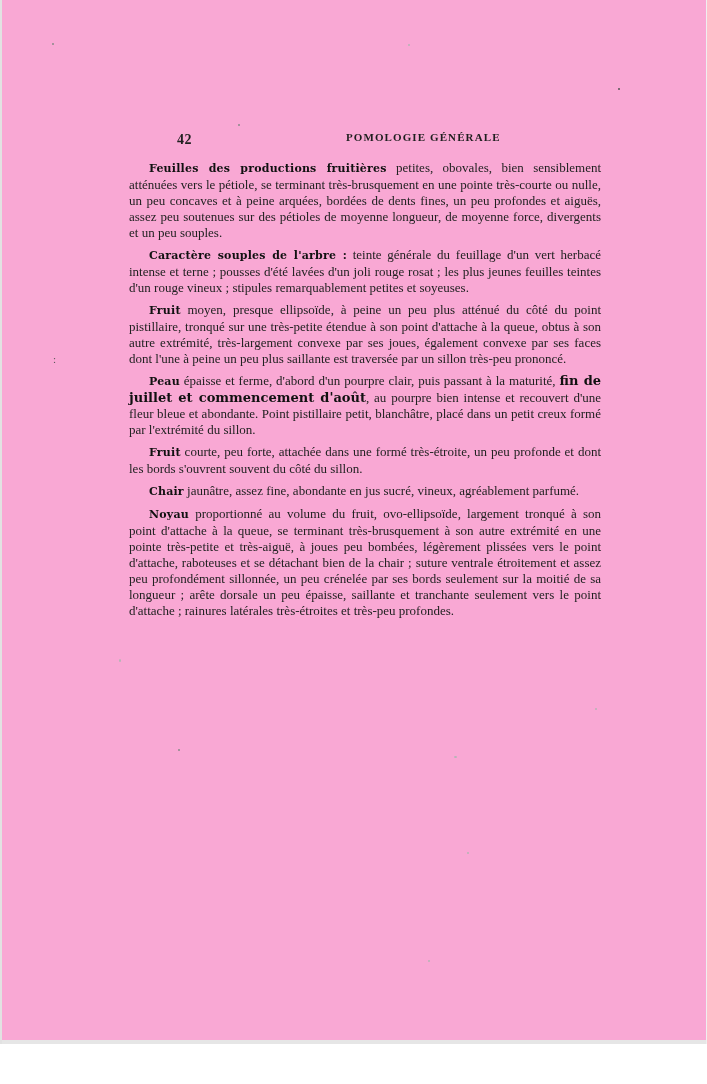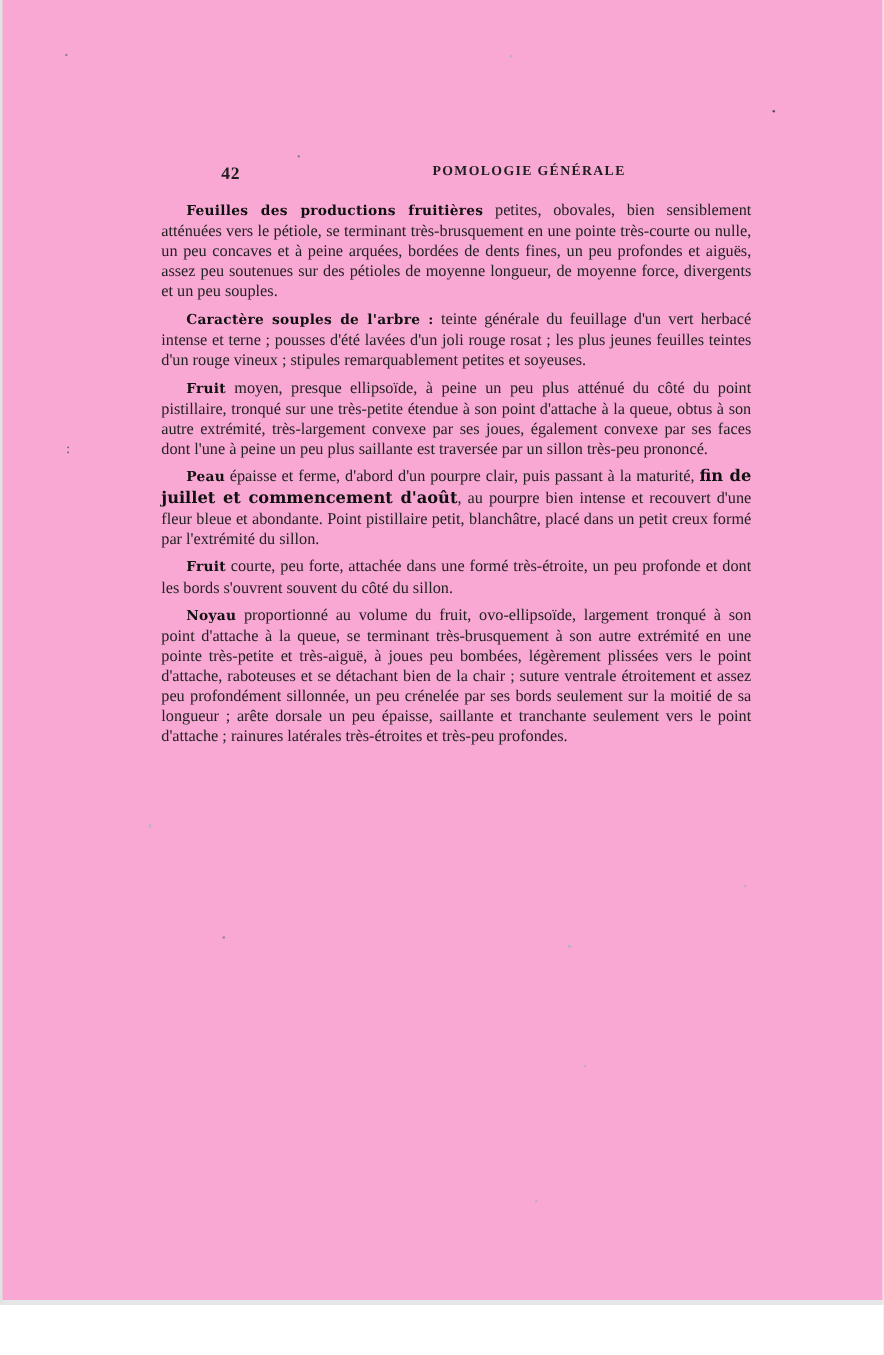--- a/index.html
+++ b/index.html
@@ -104,20 +104,21 @@
     <p><span class="lead">Feuilles des productions fruitières</span> <span>petites, obovales, bien sensiblement atténuées vers le pétiole, se terminant très-brusquement en une pointe très-courte ou nulle, un peu concaves et à peine arquées, bordées de dents fines, un peu profondes et aiguës, assez peu soutenues sur des pétioles de moyenne longueur, de moyenne force, divergents et un peu souples.</span></p>
 
     <p><span class="lead">Caractère souples de l'arbre :</span> <span>teinte générale du feuillage d'un vert herbacé intense et terne ; pousses d'été lavées d'un joli rouge rosat ; les plus jeunes feuilles teintes d'un rouge vineux ; stipules remarquablement petites et soyeuses.</span></p>
 
     <p><span class="lead">Fruit</span> <span>moyen, presque ellipsoïde, à peine un peu plus atténué du côté du point pistillaire, tronqué sur une très-petite étendue à son point d'attache à la queue, obtus à son autre extrémité, très-largement convexe par ses joues, également convexe par ses faces dont l'une à peine un peu plus saillante est traversée par un sillon très-peu prononcé.</span></p>
 
     <p><span class="lead">Peau</span> <span>épaisse et ferme, d'abord d'un pourpre clair, puis passant à la maturité,</span> <span class="bold-inline">fin de juillet et commencement d'août</span><span>, au pourpre bien intense et recouvert d'une fleur bleue et abondante. Point pistillaire petit, blanchâtre, placé dans un petit creux formé par l'extrémité du sillon.</span></p>
 
     <p><span class="lead">Fruit</span> <span>courte, peu forte, attachée dans une formé très-étroite, un peu profonde et dont les bords s'ouvrent souvent du côté du sillon.</span></p>
 
+    <p><span class="lead">Chair</span> <span>jaunâtre, assez fine, abondante en jus sucré, vineux, agréablement parfumé.</span></p>
 
     <p><span class="lead">Noyau</span> <span>proportionné au volume du fruit, ovo-ellipsoïde, largement tronqué à son point d'attache à la queue, se terminant très-brusquement à son autre extrémité en une pointe très-petite et très-aiguë, à joues peu bombées, légèrement plissées vers le point d'attache, raboteuses et se détachant bien de la chair ; suture ventrale étroitement et assez peu profondément sillonnée, un peu crénelée par ses bords seulement sur la moitié de sa longueur ; arête dorsale un peu épaisse, saillante et tranchante seulement vers le point d'attache ; rainures latérales très-étroites et très-peu profondes.</span></p>
 
   </div>
 
   <div class="speck" style="left:52px;  top:43px;   width:2px; height:2px;"></div>
   <div class="speck faint" style="left:408px; top:44px;   width:2px; height:2px;"></div>
   <div class="speck dark" style="left:618px; top:88px;   width:2px; height:2px;"></div>
   <div class="speck" style="left:238px; top:124px;  width:2px; height:2px;"></div>
   <div class="mark-colon" style="left:53px;  top:354px;">:</div>

